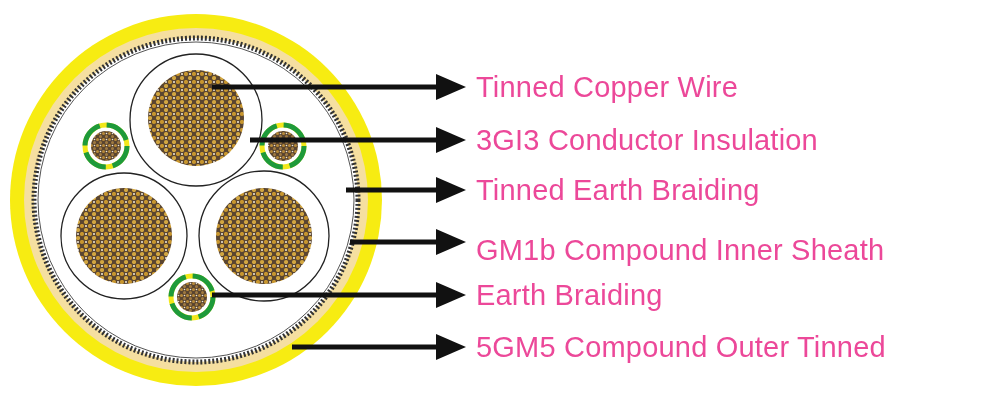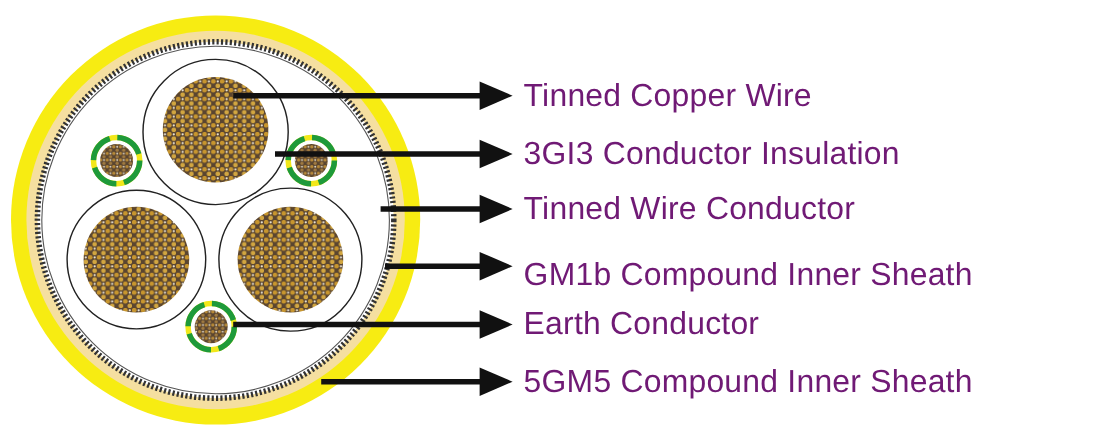--- a/index.html
+++ b/index.html
@@ -1,19 +1,19 @@
 <!DOCTYPE html>
 <html><head>
 <meta charset="utf-8">
 <style>
   html, body { margin: 0; padding: 0; background: #ffffff; }
   body { width: 1000px; height: 404px; position: relative; overflow: hidden;
          font-family: "Liberation Sans", "DejaVu Sans", sans-serif; }
   #diagram { position: absolute; left: 0; top: 0; width: 1000px; height: 404px; }
-  .label { position: absolute; left: 476px; font-size: 29px; color: #701a75;
+  .label { position: absolute; left: 476px; font-size: 29px; color: #ec4899;
            line-height: 34px; white-space: nowrap; letter-spacing: 0.2px; }
 </style>
 </head>
 <body>
 
 <svg id="diagram" width="1000" height="404" viewBox="0 0 1000 404" xmlns="http://www.w3.org/2000/svg">
   <defs>
     <pattern id="strands" width="8" height="8" patternUnits="userSpaceOnUse">
       <rect width="8" height="8" fill="#5A4530"></rect>
       <circle cx="2" cy="2" r="2.1" fill="#C8962E"></circle>
@@ -82,16 +82,16 @@
     <path d="M436,127 L466,140 L436,153 z"></path>
     <path d="M436,177 L466,190 L436,203 z"></path>
     <path d="M436,229 L466,242 L436,255 z"></path>
     <path d="M436,282 L466,295 L436,308 z"></path>
     <path d="M436,334 L466,347 L436,360 z"></path>
   </g>
 </svg>
 
 <div class="label" style="top:70px">Tinned Copper Wire</div>
 <div class="label" style="top:123px">3GI3 Conductor Insulation</div>
-<div class="label" style="top:173px">Tinned Wire Conductor</div>
+<div class="label" style="top:173px">Tinned Earth Braiding</div>
 <div class="label" style="top:233px">GM1b Compound Inner Sheath</div>
-<div class="label" style="top:278px">Earth Conductor</div>
-<div class="label" style="top:330px">5GM5 Compound Inner Sheath</div>
+<div class="label" style="top:278px">Earth Braiding</div>
+<div class="label" style="top:330px">5GM5 Compound Outer Tinned</div>
 
 </body></html>

